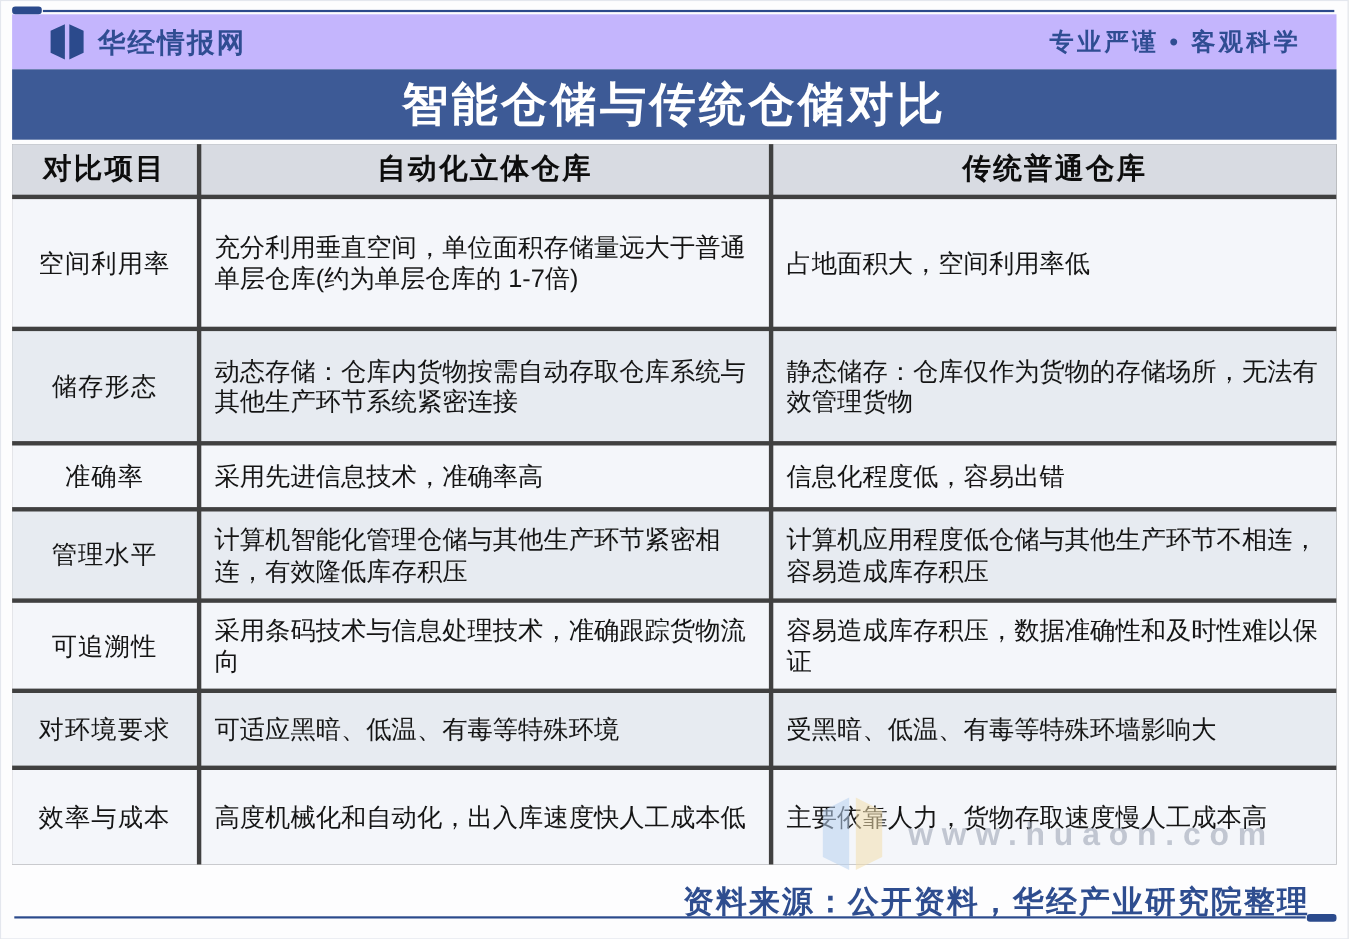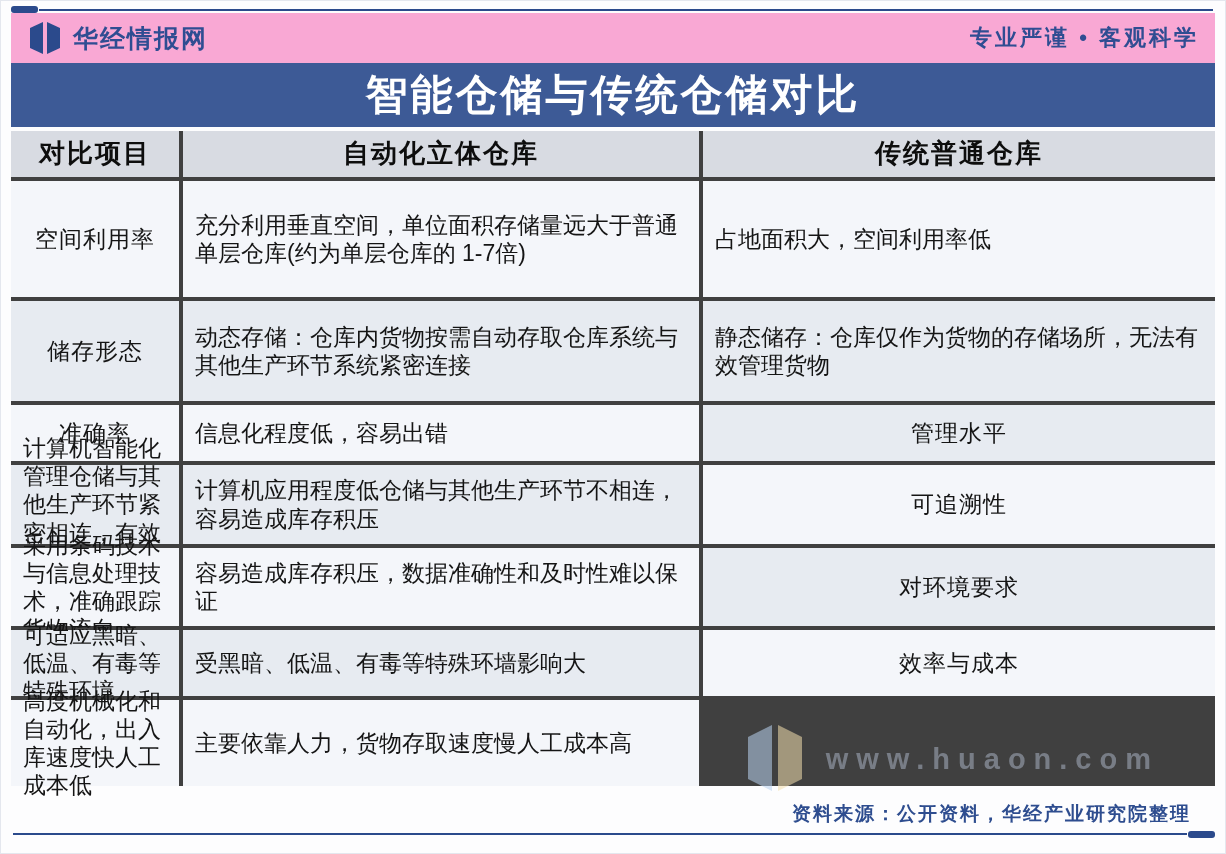--- a/index.html
+++ b/index.html
@@ -11,23 +11,23 @@
   }
   
   .frame-line{position:absolute;height:2px;background:#2b4a8c;}
   .frame-line.top{top:8px;left:38px;right:12px;}
   .frame-line.bottom{bottom:18px;left:12px;right:38px;}
   .frame-cap{position:absolute;width:27px;height:7px;background:#2b4a8c;border-radius:3px;}
   .frame-cap.top{top:5px;left:10px;}
   .frame-cap.bottom{bottom:15px;right:10px;}
   
   .brandbar{
-    margin:12px 10px 0 10px;height:50px;background:#f9a8d4;
+    margin:12px 10px 0 10px;height:50px;background:#c4b5fd;
     display:flex;align-items:center;justify-content:space-between;
-    padding:0 16px;box-sizing:border-box;
+    padding:0 32px;box-sizing:border-box;
   }
   .brand-left{display:flex;align-items:center;gap:10px;}
   .brand-name{font-size:25px;font-weight:700;color:#2f4d92;letter-spacing:2px;}
   .brand-slogan{font-size:22px;font-weight:700;color:#2f4d92;letter-spacing:3px;}
   
   .titlebar{
     margin:0 10px;height:64px;background:#3d5a96;
     display:flex;align-items:center;justify-content:center;
   }
   .titlebar span{color:#ffffff;font-size:42px;font-weight:700;letter-spacing:3px;}
@@ -47,21 +47,21 @@
     background:#d8dbe2;justify-content:center;text-align:center;
     font-size:26px;font-weight:700;color:#0d0d0d;letter-spacing:2px;
   }
   .item{justify-content:center;text-align:center;letter-spacing:1px;}
   .desc{text-align:left;}
   .band-light{background:#f4f6fa;}
   .band-dark{background:#e7ebf1;}
   
   .footer{
     margin:0 10px;padding:15px 24px 0 0;text-align:right;
-    font-size:19px;font-weight:700;color:#2e4d8f;letter-spacing:2px;
+    font-size:28px;font-weight:700;color:#2e4d8f;letter-spacing:2px;
   }
   
   .watermark{
     position:absolute;right:66px;bottom:58px;display:flex;align-items:center;gap:20px;
     pointer-events:none;z-index:3;
   }
   .wm-logo{opacity:.55;}
   .wm-texts{display:flex;flex-direction:column;align-items:flex-start;}
   .wm-name{font-size:44px;font-weight:700;color:rgba(150,160,180,0.32);letter-spacing:12px;line-height:1;}
   .wm-url{font-size:29px;font-weight:700;color:rgba(158,166,182,0.6);letter-spacing:8px;line-height:1.2;margin-top:2px;}
@@ -96,20 +96,21 @@
 
       <div class="cell item band-light">空间利用率</div>
       <div class="cell desc band-light">充分利用垂直空间，单位面积存储量远大于普通单层仓库(约为单层仓库的 1-7倍)</div>
       <div class="cell desc band-light">占地面积大，空间利用率低</div>
 
       <div class="cell item band-dark">储存形态</div>
       <div class="cell desc band-dark">动态存储：仓库内货物按需自动存取仓库系统与其他生产环节系统紧密连接</div>
       <div class="cell desc band-dark">静态储存：仓库仅作为货物的存储场所，无法有效管理货物</div>
 
       <div class="cell item band-light">准确率</div>
+      <div class="cell desc band-light">采用先进信息技术，准确率高</div>
       <div class="cell desc band-light">信息化程度低，容易出错</div>
 
       <div class="cell item band-dark">管理水平</div>
       <div class="cell desc band-dark">计算机智能化管理仓储与其他生产环节紧密相连，有效隆低库存积压</div>
       <div class="cell desc band-dark">计算机应用程度低仓储与其他生产环节不相连，容易造成库存积压</div>
 
       <div class="cell item band-light">可追溯性</div>
       <div class="cell desc band-light">采用条码技术与信息处理技术，准确跟踪货物流向</div>
       <div class="cell desc band-light">容易造成库存积压，数据准确性和及时性难以保证</div>
 

